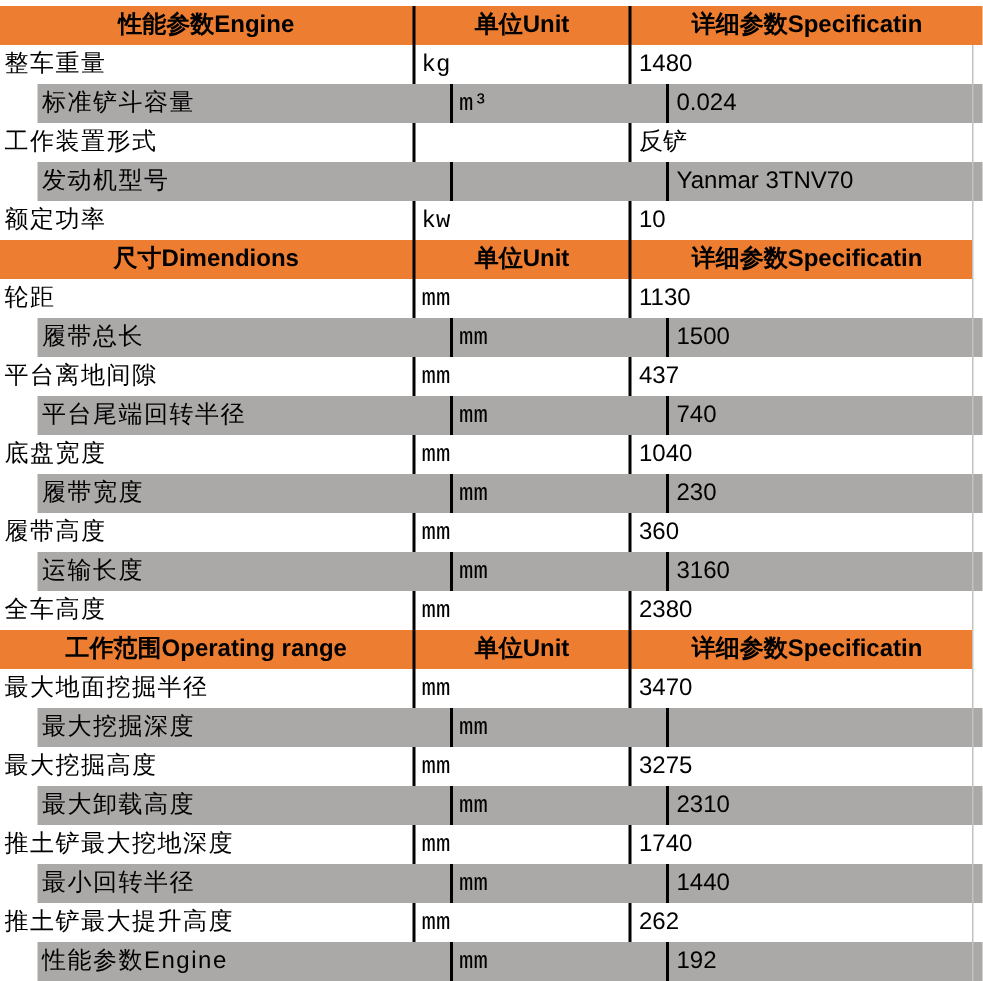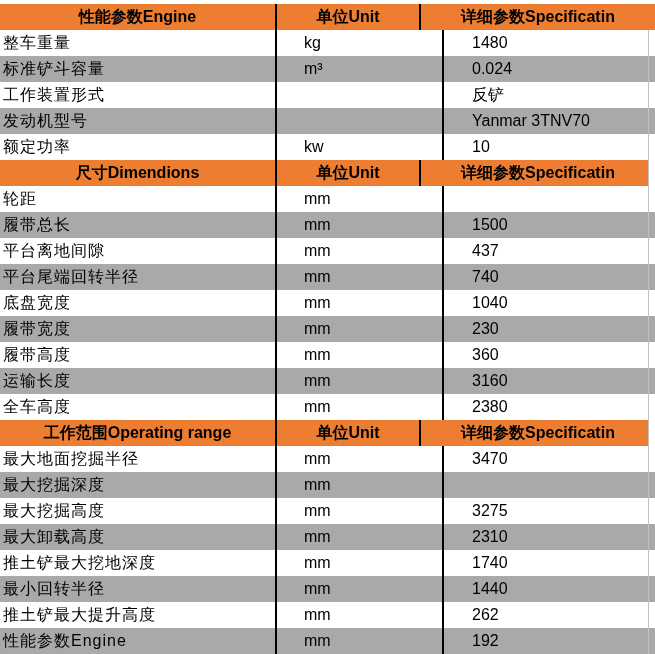--- a/index.html
+++ b/index.html
@@ -13,31 +13,31 @@
   #table-root { position: absolute; top: 4px; left: 0; width: 655px; }
   .row { display: flex; height: 26px; box-sizing: border-box; }
   .cell {
     box-sizing: border-box;
     height: 26px; line-height: 26px;
     font-size: 16px; color: #000;
     white-space: nowrap; overflow: hidden;
   }
   .c0 { width: 277px; border-right: 2px solid #000; padding-left: 3px; letter-spacing: 1px; }
   .c1 { width: 144px; border-right: 2px solid #000; padding-left: 4px;
-        font-family: Liberation Sans, sans-serif; }
+        font-family: Liberation Mono, monospace; }
   .c2 { flex: 1; padding-left: 5px; font-family: Liberation Sans, sans-serif; }
   .header-row { background: linear-gradient(to right, #ED7D31 0, #ED7D31 649px, #ffffff 649px); }
   .header-row.first { background: #ED7D31; }
   .header-row .cell {
     font-weight: 700; text-align: center;
     padding-left: 0; letter-spacing: 0;
     font-family: "Liberation Sans", sans-serif;
   }
-  .data-row { background: #ffffff; gap: 23px; }
-  .data-row.alt { background: #ABA9A8; }
+  .data-row { background: #ffffff; }
+  .data-row.alt { background: #ABA9A8; margin-left: 25px; }
   #right-gridline {
     position: absolute; left: 648px; top: 30px;
     width: 1px; height: 624px; background: #C4C2C1;
   }
 </style>
 </head>
 <body>
 
 <div id="table-root">
     <div class="row header-row first">
@@ -71,20 +71,21 @@
       <div class="cell c2">10</div>
     </div>
     <div class="row header-row">
       <div class="cell c0">尺寸Dimendions</div>
       <div class="cell c1">单位Unit</div>
       <div class="cell c2">详细参数Specificatin</div>
     </div>
     <div class="row data-row">
       <div class="cell c0">轮距</div>
       <div class="cell c1">mm</div>
+      <div class="cell c2">1130</div>
     </div>
     <div class="row data-row alt">
       <div class="cell c0">履带总长</div>
       <div class="cell c1">mm</div>
       <div class="cell c2">1500</div>
     </div>
     <div class="row data-row">
       <div class="cell c0">平台离地间隙</div>
       <div class="cell c1">mm</div>
       <div class="cell c2">437</div>

